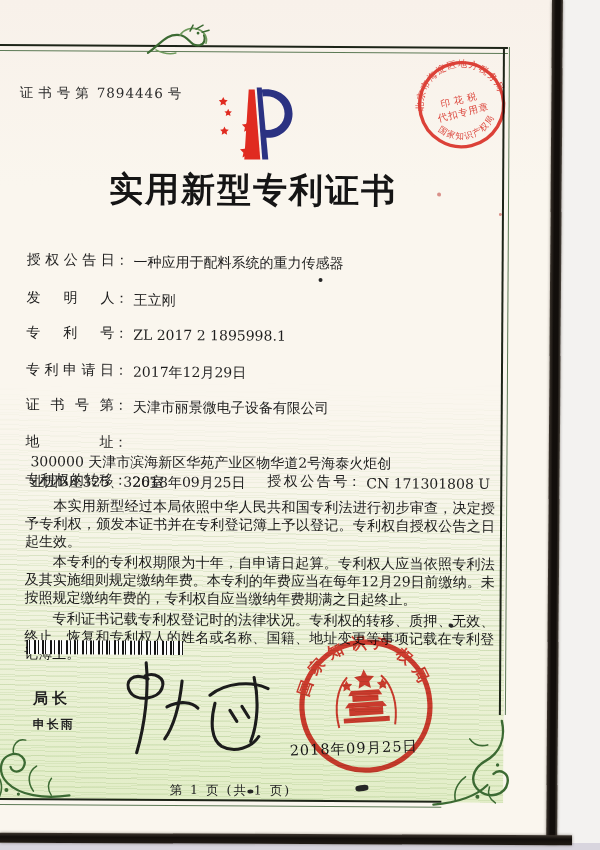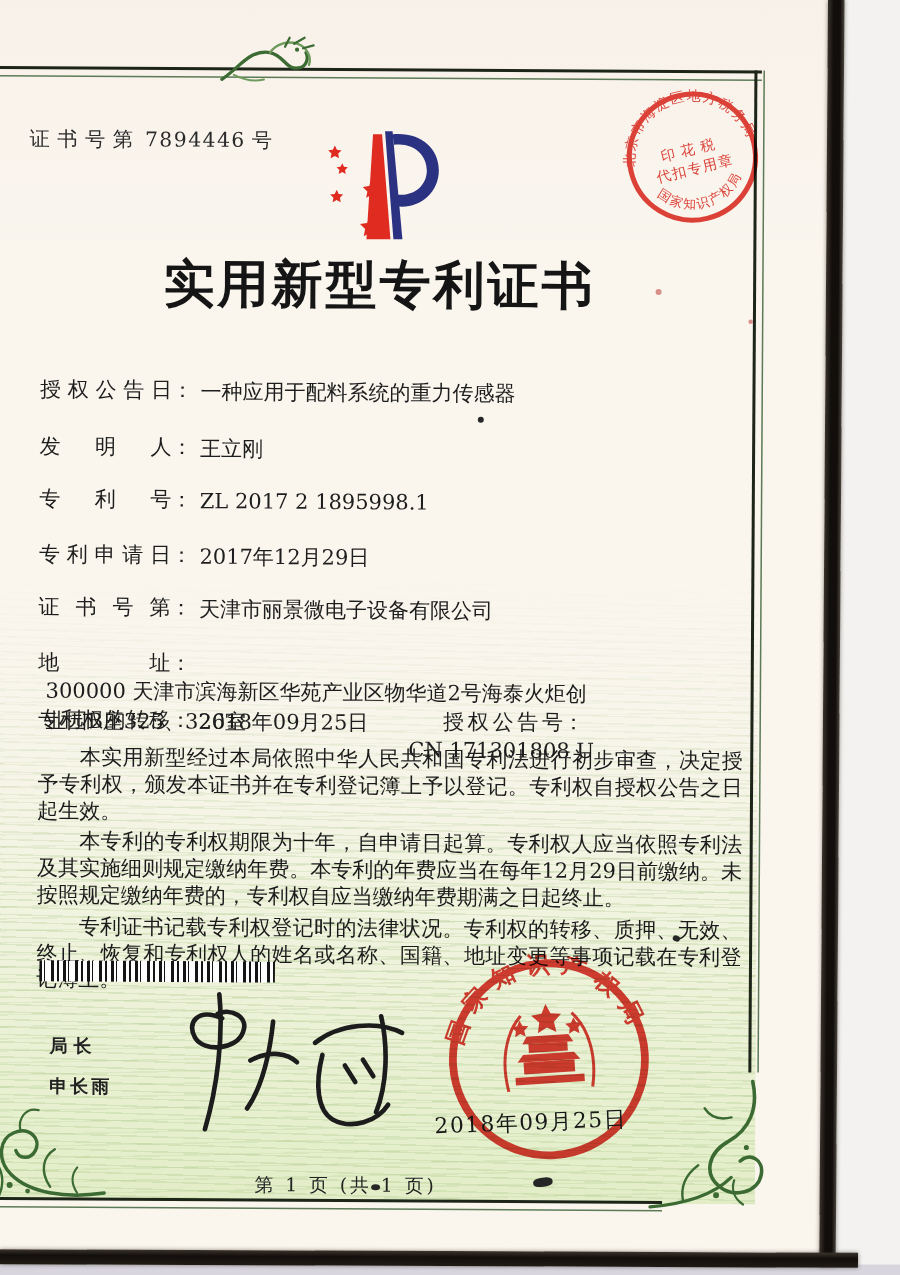--- a/index.html
+++ b/index.html
@@ -28,29 +28,29 @@
   .logo{position:absolute;left:205px;top:82px;width:92px;height:82px;}
   .tax-stamp{position:absolute;left:410px;top:50px;width:104px;height:104px;
     transform:rotate(-14deg);opacity:0.88;mix-blend-mode:multiply;}
   .title{position:absolute;left:0;top:166px;width:508px;text-align:center;
     font-size:34px;font-weight:700;letter-spacing:2px;color:#151515;}
   .row{position:absolute;left:28px;width:476px;font-size:14px;color:#1d1d1d;}
   .row .lbl{display:inline-block;width:88px;text-align:justify;text-align-last:justify;vertical-align:top;}
   .row .cln{display:inline-block;vertical-align:top;}
   .row .val{display:inline-block;vertical-align:top;margin-left:5px;max-width:372px;line-height:20px;}
   .row .grp2{position:absolute;left:242px;top:0;}
-  .row .grp2 .lbl{width:80px;margin-left:28px;}
+  .row .grp2 .lbl{width:80px;}
   .r-name{top:251px}.r-inv{top:289px}.r-pno{top:324px}.r-fil{top:361px}
   .r-pat{top:396px}.r-adr{top:433px}.r-grant{top:471px}
   .body-text{position:absolute;left:28px;top:497px;width:470px;font-size:14px;
     line-height:17.8px;text-align:justify;color:#1b1b1b;}
   .body-text p{margin:0 0 3px 0;text-indent:2em;}
   .barcode{position:absolute;left:30px;top:640px;width:157px;height:14px;
     background:repeating-linear-gradient(90deg,#141414 0 1.5px,#fdfdfd 1.5px 3px,#141414 3px 4px,#fdfdfd 4px 7.5px,#141414 7.5px 10px,#fdfdfd 10px 12px,#141414 12px 12.8px,#fdfdfd 12.8px 16px);}
-  .director-title{position:absolute;left:37px;top:689px;font-size:12px;font-weight:600;letter-spacing:4px;color:#222;}
+  .director-title{position:absolute;left:37px;top:689px;font-size:15px;font-weight:600;letter-spacing:4px;color:#222;}
   .director-name{position:absolute;left:37px;top:716px;font-size:12px;font-weight:600;letter-spacing:2px;color:#222;}
   .signature{position:absolute;left:122px;top:652px;width:156px;height:112px;}
   .office-seal{position:absolute;left:295px;top:629px;width:150px;height:150px;
     opacity:0.9;mix-blend-mode:multiply;transform:rotate(-4deg);}
   .seal-date{position:absolute;left:294px;top:737px;font-size:14.5px;letter-spacing:1px;
     color:#171717;transform:rotate(-2.5deg);}
   .footer{position:absolute;left:0;top:781px;width:470px;text-align:center;
     font-size:12.5px;letter-spacing:2px;color:#222;}
   .ornament{position:absolute;}
   .speck{position:absolute;border-radius:50%;background:#262626;}

